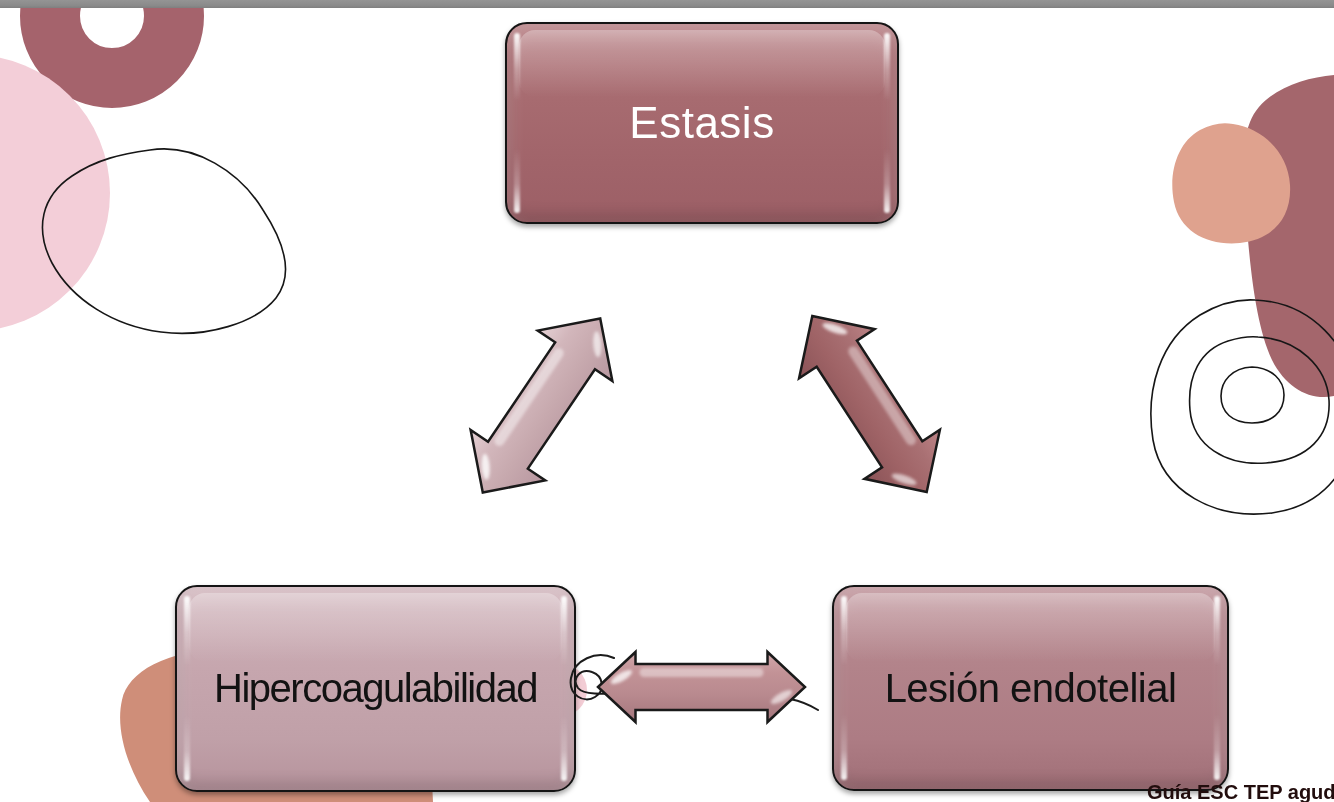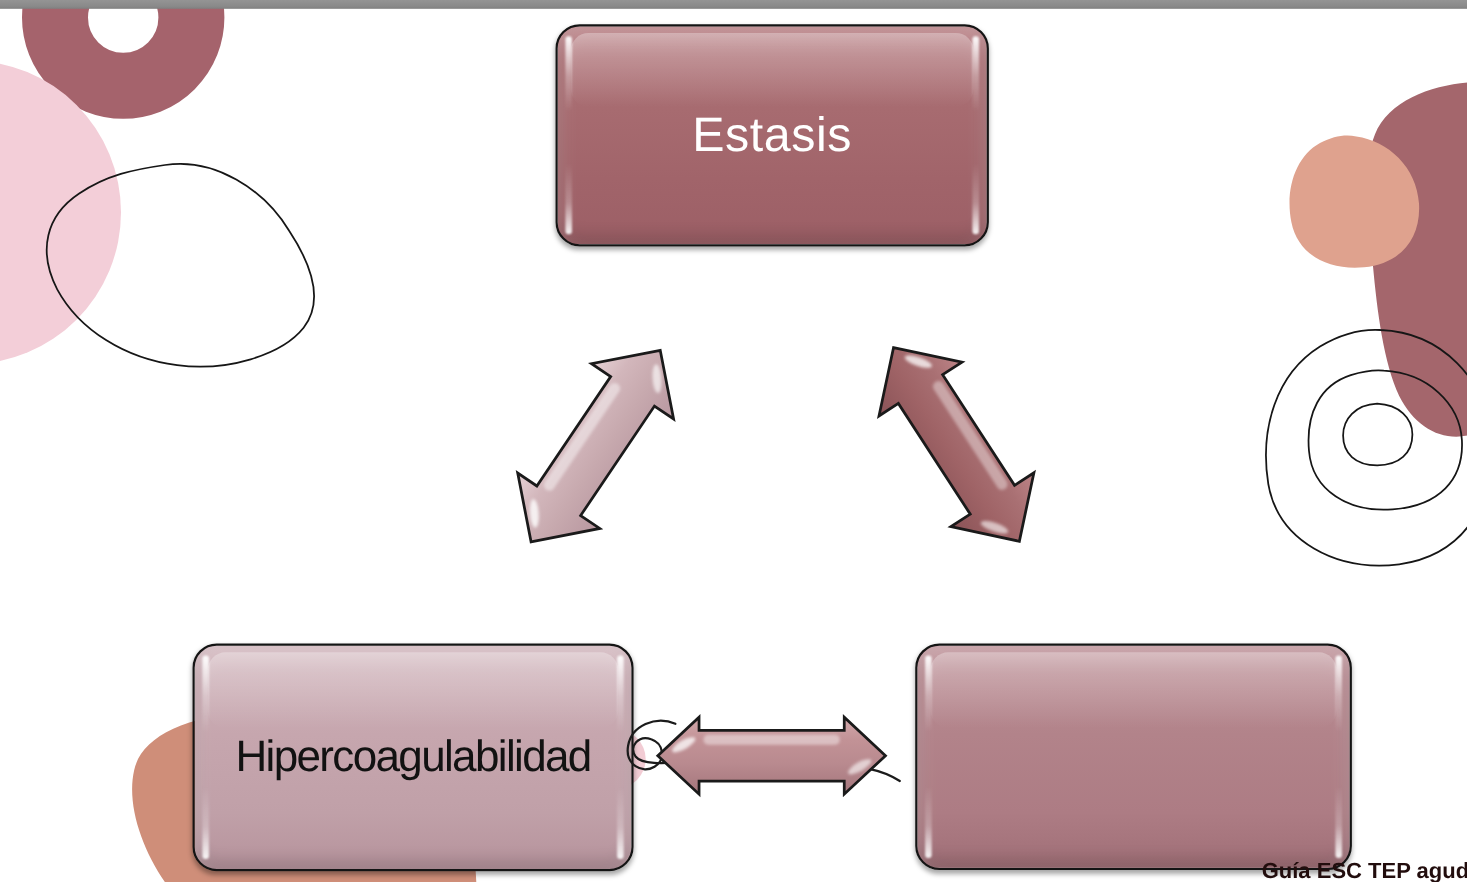--- a/index.html
+++ b/index.html
@@ -165,19 +165,20 @@
     <span class="sheen"></span>
     <span class="streak left"></span>
     <span class="streak right"></span>
     <span class="label">Estasis</span>
   </div>
 
   <div class="node node-lesion">
     <span class="sheen"></span>
     <span class="streak left"></span>
     <span class="streak right"></span>
+    <span class="label">Lesión endotelial</span>
   </div>
 
   <div class="citation">Guía ESC TEP aguda</div>
 
   <div class="topbar"></div>
 
 </div>
 
 </body></html>

